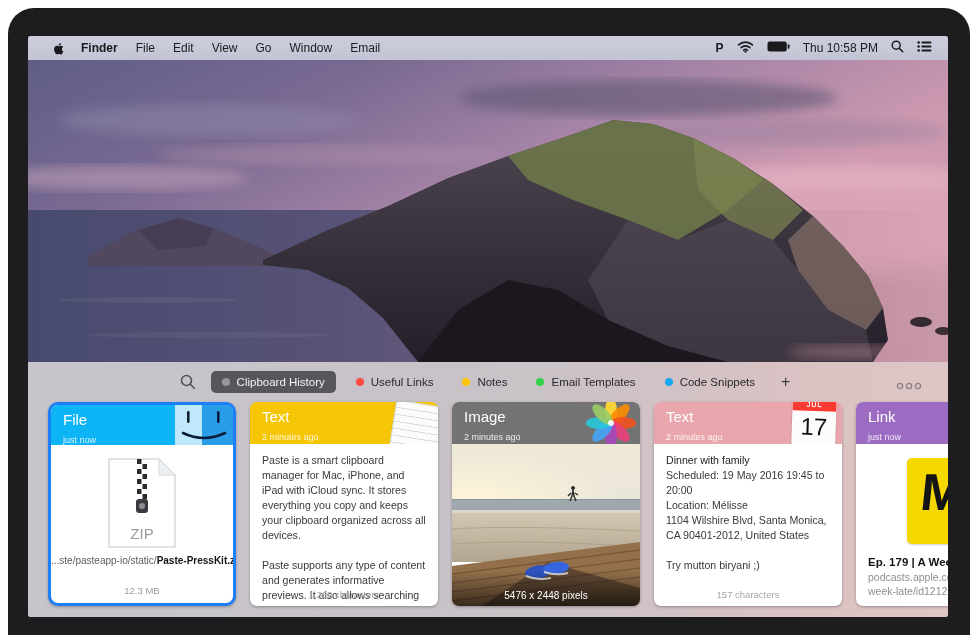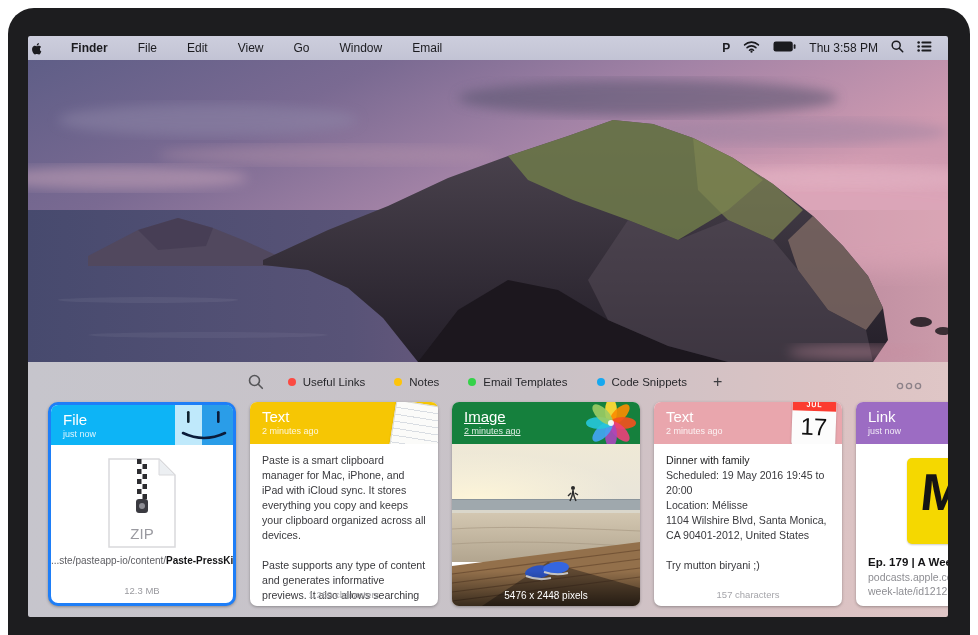--- a/index.html
+++ b/index.html
@@ -5,21 +5,21 @@
   html,body{margin:0;padding:0;background:#ffffff;width:978px;height:635px;overflow:hidden;
     font-family:"Liberation Sans","DejaVu Sans",sans-serif;-webkit-font-smoothing:antialiased;}
   .bezel{position:absolute;left:8px;top:8px;width:962px;height:627px;background:#1d1d1f;
     border-radius:26px 26px 0 0;}
   .screen{position:absolute;left:20px;top:28px;width:920px;height:581px;background:#000;
     overflow:hidden;border-radius:2px;}
 
   
   .menubar{height:24px;background:linear-gradient(#cdcedd,#c2c3d4);display:flex;align-items:center;
     justify-content:space-between;font-size:12px;color:#1b1b1f;}
-  .menubar-left{display:flex;align-items:center;gap:12px;padding-left:2px;}
+  .menubar-left{display:flex;align-items:center;gap:0;padding-left:24px;}
   .menubar-left .mitem{padding:0 9px;cursor:default;}
   .menubar-left .app-name{font-weight:bold;}
   .apple{width:14px;height:15px;display:inline-block;margin:0 6px 0 0;}
   .menubar-right{display:flex;align-items:center;gap:13px;padding-right:16px;}
   .paste-glyph{font-weight:bold;font-size:12px;}
   .mb-icon{display:inline-block;vertical-align:middle;}
   .clock{font-size:12px;}
 
   
   .wallpaper{display:block;width:920px;height:302px;}
@@ -37,24 +37,24 @@
   .more-btn{position:absolute;right:26px;top:14px;cursor:pointer;}
 
   
   .cards{display:flex;gap:14px;padding:0 0 0 20px;height:204px;position:relative;}
   .card{width:188px;flex:none;background:#fff;border-radius:7px;box-shadow:0 1px 3px rgba(0,0,0,.3);
     overflow:hidden;display:flex;flex-direction:column;position:relative;}
   .card.selected{border:3px solid #1e7ef7;border-radius:10px;width:188px;box-sizing:border-box;}
   .chead{height:42px;flex:none;position:relative;color:#fff;padding:7px 0 0 12px;box-sizing:border-box;overflow:hidden;}
   .card.selected .chead{height:40px;}
   .chead .ctype{font-size:15px;line-height:16px;font-weight:400;}
-  .chead .ctime{font-size:9px;opacity:.85;margin-top:1px;}
+  .chead .ctime{font-size:9px;opacity:.85;margin-top:7px;}
   .h-file{background:linear-gradient(90deg,#0db4f6 0%,#0db4f6 68%,#0aa5ec 68%);}
   .h-note{background:#f6c604;}
-  .h-image{background:#15803d;text-decoration:underline;}
+  .h-image{background:#737373;}
   .h-pink{background:#e9a6ad;}
   .h-link{background:#9c6cc3;}
   .cbody{flex:1;position:relative;overflow:hidden;}
   .cmeta{font-size:9.5px;color:#a5a5aa;text-align:center;margin-top:3px;}
 
   
   .zipwrap{display:flex;flex-direction:column;align-items:center;padding-top:12px;}
   .fpath{font-size:10px;color:#5d5d62;text-align:center;margin-top:6px;white-space:nowrap;}
   .fpath b{color:#141416;}
   .fsize{font-size:9.5px;color:#9a9a9f;text-align:center;margin-top:19px;}
@@ -124,21 +124,21 @@
             </g>
             <circle cx="9" cy="11.6" r="1.2" fill="#1b1b1f"></circle>
           </svg>
         </span>
         <span class="mb-icon">
           <svg viewBox="0 0 25 12" width="23" height="11">
             <rect x="0.5" y="0.5" width="21" height="11" rx="2.5" fill="#1b1b1f"></rect>
             <rect x="22.5" y="3.5" width="2" height="5" rx="1" fill="#1b1b1f"></rect>
           </svg>
         </span>
-        <span class="clock">Thu 3:58 PM</span>
+        <span class="clock">Thu 10:58 PM</span>
         <span class="mb-icon">
           <svg viewBox="0 0 14 14" width="13" height="13">
             <circle cx="5.6" cy="5.6" r="4.3" fill="none" stroke="#1b1b1f" stroke-width="1.6"></circle>
             <line x1="8.9" y1="8.9" x2="12.6" y2="12.6" stroke="#1b1b1f" stroke-width="1.7" stroke-linecap="round"></line>
           </svg>
         </span>
         <span class="mb-icon">
           <svg viewBox="0 0 16 12" width="15" height="11">
             <g fill="#1b1b1f">
               <circle cx="1.6" cy="1.6" r="1.4"></circle>
@@ -205,20 +205,24 @@
 
     <div class="panel">
 
       <div class="tabrow">
         <span class="search-btn">
           <svg viewBox="0 0 16 16" width="16" height="16">
             <circle cx="6.5" cy="6.5" r="5" fill="none" stroke="#555558" stroke-width="1.6"></circle>
             <line x1="10.3" y1="10.3" x2="14.3" y2="14.3" stroke="#555558" stroke-width="1.6" stroke-linecap="round"></line>
           </svg>
         </span>
+        <span class="tab selected">
+          <span class="dot c-gray"></span>
+          <span>Clipboard History</span>
+        </span>
         <span class="tab">
           <span class="dot c-red"></span>
           <span>Useful Links</span>
         </span>
         <span class="tab">
           <span class="dot c-yellow"></span>
           <span>Notes</span>
         </span>
         <span class="tab">
           <span class="dot c-green"></span>
@@ -265,21 +269,21 @@
                   <rect x="30" y="22" width="4.5" height="5"></rect>
                     <rect x="35.5" y="27" width="4.5" height="5"></rect>
                   <rect x="30" y="32" width="4.5" height="5"></rect>
                     <rect x="35.5" y="37" width="4.5" height="5"></rect>
                 </g>
                 <rect x="29" y="42" width="12" height="14" rx="3" fill="#3a3a40"></rect>
                 <circle cx="35" cy="49" r="3" fill="#8d8d94"></circle>
                 <text x="35" y="82" text-anchor="middle" font-size="15" fill="#9a9aa0" font-family="Liberation Sans, sans-serif">ZIP</text>
               </svg>
             </div>
-            <div class="fpath"><span>...ste/pasteapp-io/content/</span><b>Paste-PressKit.zip</b></div>
+            <div class="fpath"><span>...ste/pasteapp-io/static/</span><b>Paste-PressKit.zip</b></div>
             <div class="fsize">12.3 MB</div>
           </div>
         </div>
 
         <div class="card">
           <div class="chead h-note">
             <div class="notepage"></div>
             <div class="ctype">Text</div>
             <div class="ctime">2 minutes ago</div>
           </div>

